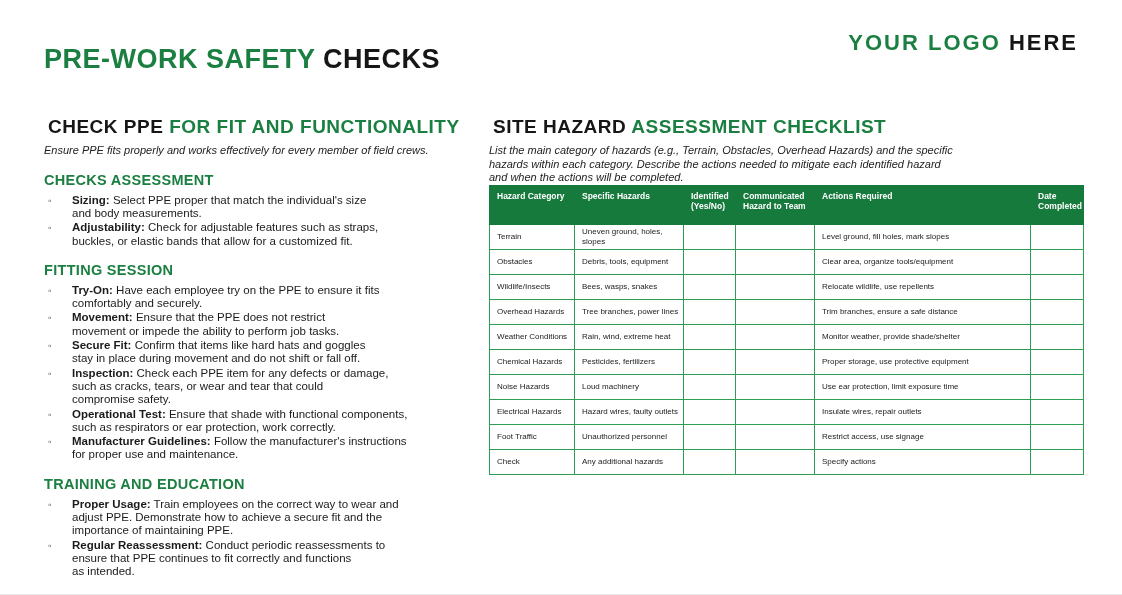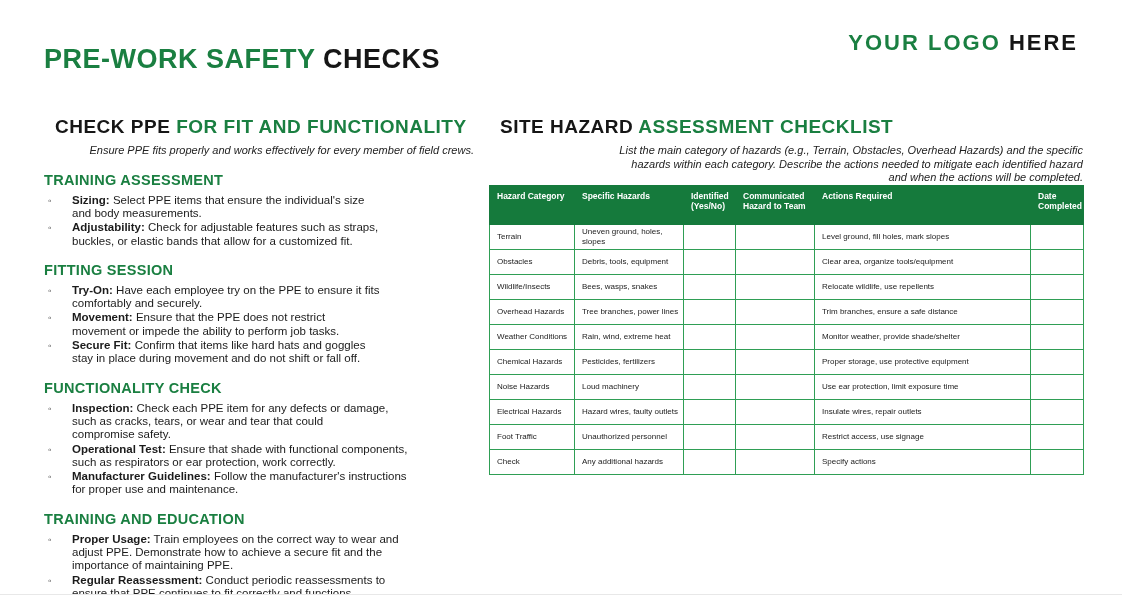--- a/index.html
+++ b/index.html
@@ -9,22 +9,22 @@
     margin:0 auto;box-sizing:border-box;
   }
   .masthead{display:flex;justify-content:space-between;align-items:flex-start;padding:26px 44px 0 44px;}
   .title{font-size:27px;font-weight:800;letter-spacing:.5px;line-height:30px;white-space:nowrap;}
   .logo{font-size:22px;font-weight:800;letter-spacing:2px;line-height:26px;margin-top:4px;white-space:nowrap;}
   .green{color:#1A7F41;}
   .black{color:#161616;}
   .columns{display:flex;padding:0 44px;margin-top:24px;}
   .col-left{width:430px;margin-right:15px;flex:none;}
   .col-right{width:594px;flex:none;}
-  h2{font-size:19px;font-weight:800;letter-spacing:.5px;margin:0 0 7px 11px;line-height:21px;white-space:nowrap;}
-  .intro{font-style:italic;font-size:11px;line-height:13.5px;color:#222222;margin:0;text-align:right;}
+  h2{font-size:19px;font-weight:800;letter-spacing:.5px;margin:0 0 7px 4px;line-height:21px;white-space:nowrap;}
+  .intro{font-style:italic;font-size:11px;line-height:13.5px;color:#222222;margin:0;}
   .pre{white-space:pre-line;}
   h3{color:#1A7F41;font-size:14.5px;font-weight:800;letter-spacing:.3px;margin:14px 0 6px 0;line-height:16px;}
   ul.blist{list-style:none;margin:0;padding:0 0 0 4px;}
   ul.blist li{display:flex;font-size:11.5px;line-height:13.3px;margin:0 0 1px 0;}
   .blt{width:24px;flex:none;font-size:10px;line-height:13.3px;color:#1b1b1b;}
   .li-body{flex:1;white-space:pre-line;}
   .li-body b{font-weight:bold;}
   table.hazard{border-collapse:collapse;table-layout:fixed;width:594px;}
   table.hazard th{
     background:#157A3C;color:#ffffff;font-size:8.5px;font-weight:bold;text-align:left;
@@ -46,25 +46,25 @@
     <div class="logo"><span class="green">YOUR LOGO</span> <span class="black">HERE</span></div>
   </div>
 
   <div class="columns">
 
     <div class="col-left">
       <h2><span class="black">CHECK PPE</span> <span class="green">FOR FIT AND FUNCTIONALITY</span></h2>
       <p class="intro">Ensure PPE fits properly and works effectively for every member of field crews.</p>
 
       <section>
-        <h3>TRAINING ASSESSMENT</h3>
-        <ul class="blist">
-            <li>
-              <span class="blt">◦</span>
-              <div class="li-body"><b>Sizing:</b> <span>Select PPE items that ensure the individual's size
+        <h3>CHECKS ASSESSMENT</h3>
+        <ul class="blist">
+            <li>
+              <span class="blt">◦</span>
+              <div class="li-body"><b>Sizing:</b> <span>Select PPE proper that match the individual's size
 and body measurements.</span></div>
             </li>
             <li>
               <span class="blt">◦</span>
               <div class="li-body"><b>Adjustability:</b> <span>Check for adjustable features such as straps,
 buckles, or elastic bands that allow for a customized fit.</span></div>
             </li>
           </ul>
       </section>
 
@@ -83,21 +83,20 @@
             </li>
             <li>
               <span class="blt">◦</span>
               <div class="li-body"><b>Secure Fit:</b> <span>Confirm that items like hard hats and goggles
 stay in place during movement and do not shift or fall off.</span></div>
             </li>
           </ul>
       </section>
 
       <section>
-        <h3>FUNCTIONALITY CHECK</h3>
         <ul class="blist">
             <li>
               <span class="blt">◦</span>
               <div class="li-body"><b>Inspection:</b> <span>Check each PPE item for any defects or damage,
 such as cracks, tears, or wear and tear that could
 compromise safety.</span></div>
             </li>
             <li>
               <span class="blt">◦</span>
               <div class="li-body"><b>Operational Test:</b> <span>Ensure that shade with functional components,

